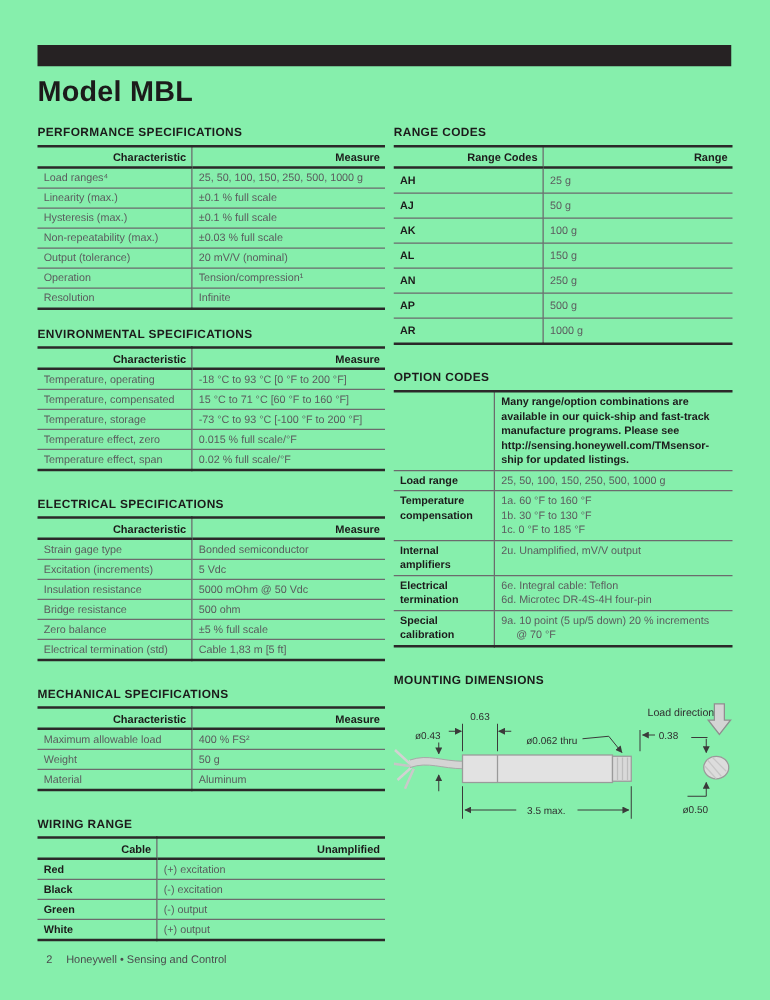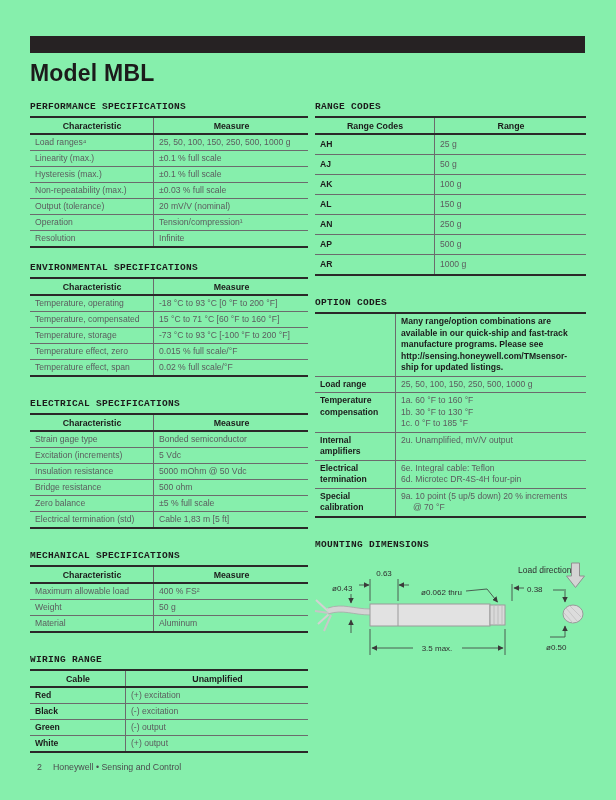--- a/index.html
+++ b/index.html
@@ -7,27 +7,27 @@
     position:relative;width:616px;height:800px;margin:0 auto;background:#86efac;
     font-family:"Liberation Sans","DejaVu Sans",sans-serif;color:#58595b;overflow:hidden;
   }
   .topbar{margin:36px 31px 0 30px;height:17px;background:#262223;}
   h1.title{margin:7px 0 0 30px;font-size:23px;font-weight:bold;color:#1c1b1b;letter-spacing:.2px;}
   .cols{display:flex;gap:7px;margin:14px 30px 0 30px;}
   .col-left{width:278px;flex:0 0 278px;}
   .col-right{width:271px;flex:0 0 271px;}
   .sec{margin-bottom:14px;}
   .sec.push{margin-top:21px;}
-  h2.sec-heading{margin:0 0 4px 0;font-size:9.5px;font-weight:bold;color:#1c1b1b;letter-spacing:.3px;font-family:Liberation Mono, monospace;}
+  h2.sec-heading{margin:0 0 4px 0;font-size:9.5px;font-weight:bold;color:#1c1b1b;letter-spacing:.3px;}
   table.spec-table{
     width:100%;border-collapse:collapse;table-layout:fixed;
     border-top:2.5px solid #2b2829;border-bottom:2.5px solid #2b2829;
   }
   .spec-table th{
-    font-size:8.8px;font-weight:bold;color:#1c1b1b;text-align:center;
+    font-size:8.8px;font-weight:bold;color:#1c1b1b;text-align:right;
     padding:3px 4px 2px 5px;border-bottom:2.5px solid #2b2829;
   }
   .spec-table td{
     font-size:8.6px;color:#5b5c5e;padding:2px 3px 2px 5px;line-height:11px;
     border-bottom:1px solid #6b6b6d;vertical-align:top;white-space:nowrap;
   }
   .spec-table .c1{border-right:1px solid #6b6b6d;}
   .spec-table.w-left .c1{width:114px;}
   .spec-table.w-wiring .c1{width:86px;}
   .spec-table.w-range .c1{width:110px;}

